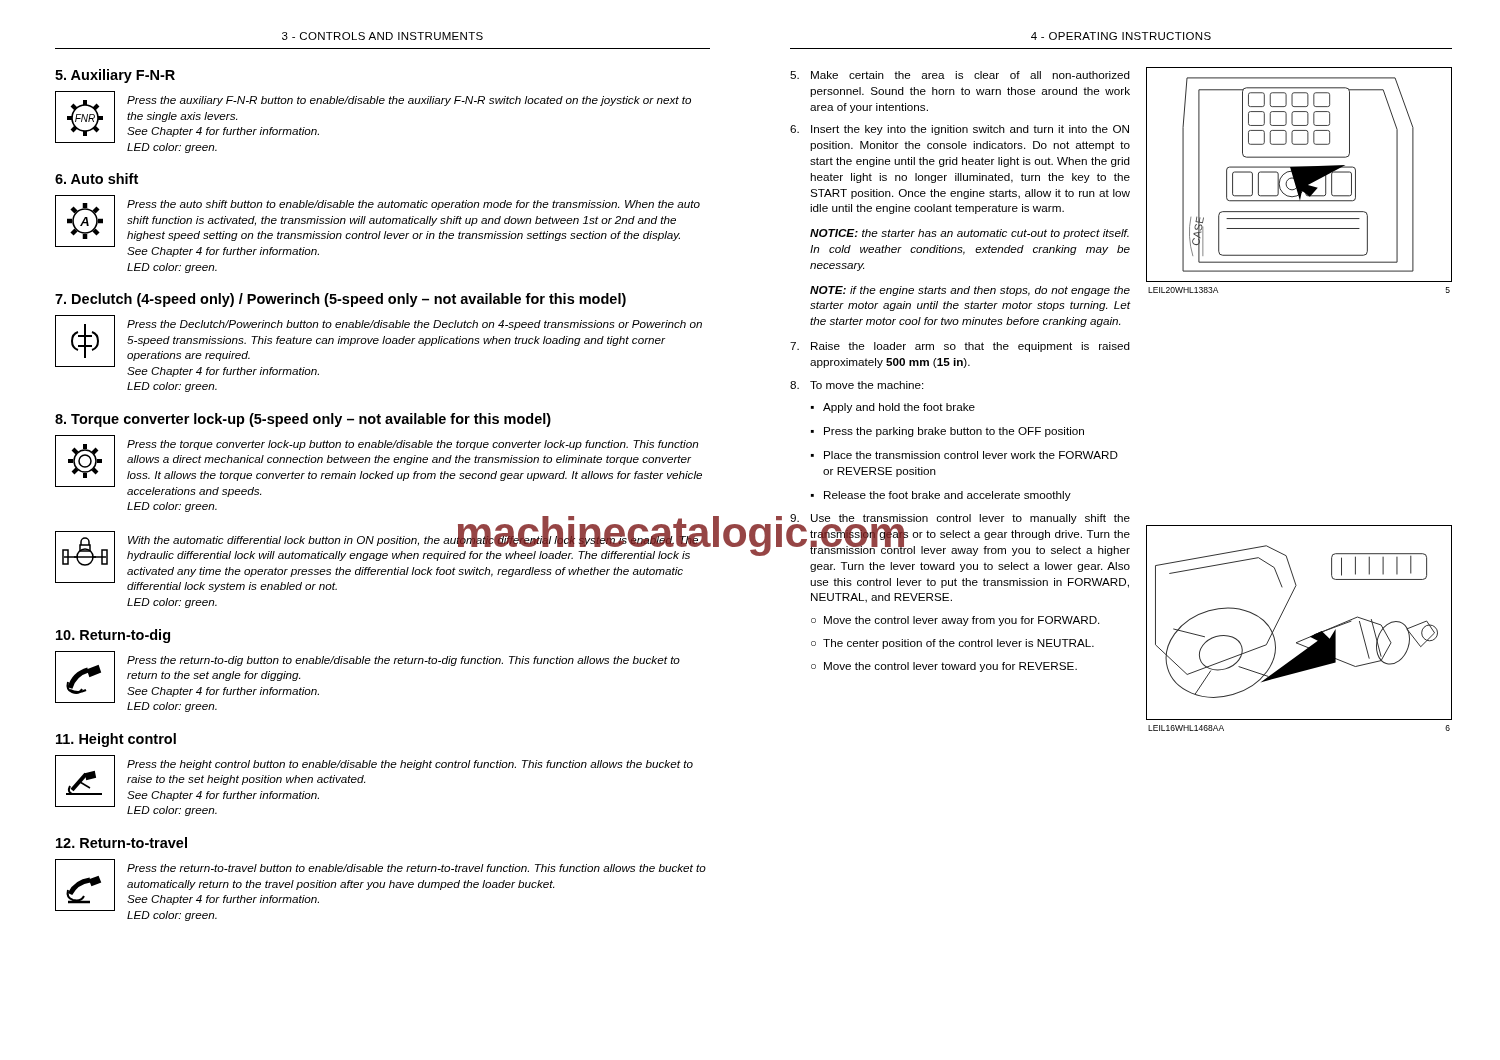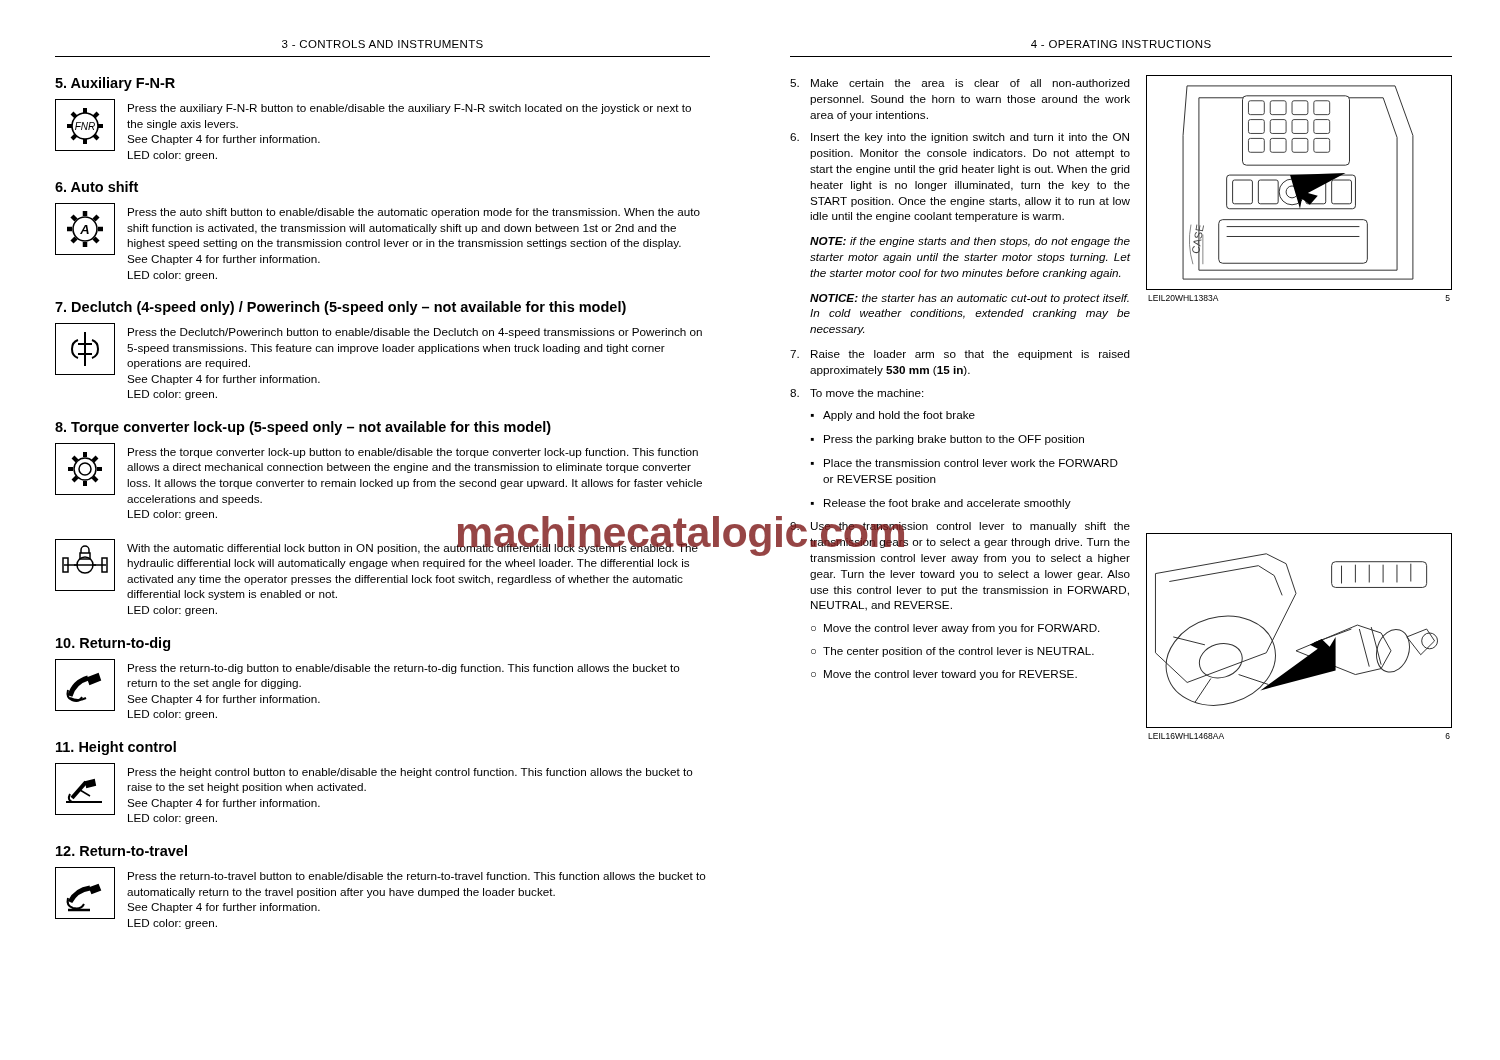--- a/index.html
+++ b/index.html
@@ -10,21 +10,21 @@
   body {
     width: 1500px;
     height: 1060px;
     font-family: "Liberation Sans", sans-serif;
     color: #000000;
     position: relative;
     overflow: hidden;
   }
   .page {
     position: absolute;
-    top: 8px;
+    top: 0;
     width: 750px;
     height: 1006px;
     box-sizing: border-box;
   }
   .page.left { left: 0; padding: 30px 40px 20px 55px; }
   .page.right { left: 750px; padding: 30px 48px 3px 40px; }
 
   .page-header {
     font-size: 11.5px;
     text-align: center;
@@ -66,20 +66,21 @@
     background: #fff;
     font-style: italic;
   }
   .icon-box svg { display: block; width: 100%; height: 100%; }
   .entry-text {
     font-size: 11.7px;
     line-height: 1.33;
     flex: 1 1 auto;
     white-space: pre-line;
     padding-top: 1px;
+    font-style: italic;
   }
 
   
   .two-col {
     display: flex;
     gap: 16px;
   }
   .col-text {
     width: 340px;
     flex: 0 0 340px;
@@ -353,28 +354,28 @@
         <li>
           <span class="num">5.</span>
           <span class="li-body">Make certain the area is clear of all non-authorized personnel.  Sound the horn to warn those around the work area of your intentions.</span>
         </li>
         <li>
           <span class="num">6.</span>
           <span class="li-body">Insert the key into the ignition switch and turn it into the ON position.  Monitor the console indicators.  Do not attempt to start the engine until the grid heater light is out.  When the grid heater light is no longer illuminated, turn the key to the START position.  Once the engine starts, allow it to run at low idle until the engine coolant temperature is warm.</span>
         </li>
       </ol>
 
+      <div class="note"><b>NOTICE:</b><span> the starter has an automatic cut-out to protect itself.  In cold weather conditions, extended cranking may be necessary.</span></div>
+
       <div class="note"><b>NOTE:</b><span> if the engine starts and then stops, do not engage the starter motor again until the starter motor stops turning.  Let the starter motor cool for two minutes before cranking again.</span></div>
 
-      <div class="note"><b>NOTICE:</b><span> the starter has an automatic cut-out to protect itself.  In cold weather conditions, extended cranking may be necessary.</span></div>
-
       <ol class="steps">
         <li>
           <span class="num">7.</span>
-          <span class="li-body"><span>Raise the loader arm so that the equipment is raised approximately </span><b>530 mm</b><span> (</span><b>15 in</b><span>).</span></span>
+          <span class="li-body"><span>Raise the loader arm so that the equipment is raised approximately </span><b>500 mm</b><span> (</span><b>15 in</b><span>).</span></span>
         </li>
         <li>
           <span class="num">8.</span>
           <span class="li-body">To move the machine:</span>
         </li>
       </ol>
 
       <ul class="bullets indent20">
         <li>
             <span class="bul">▪</span>

